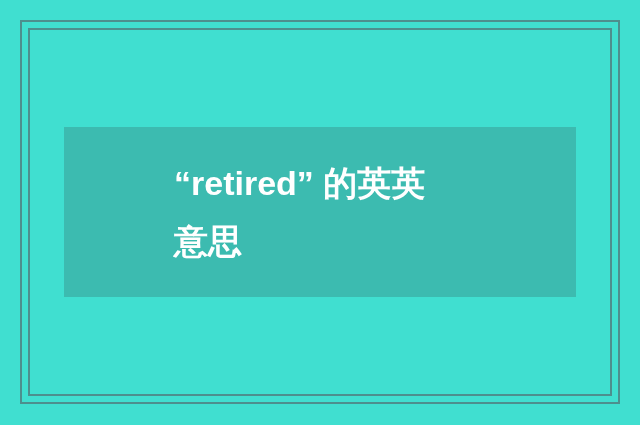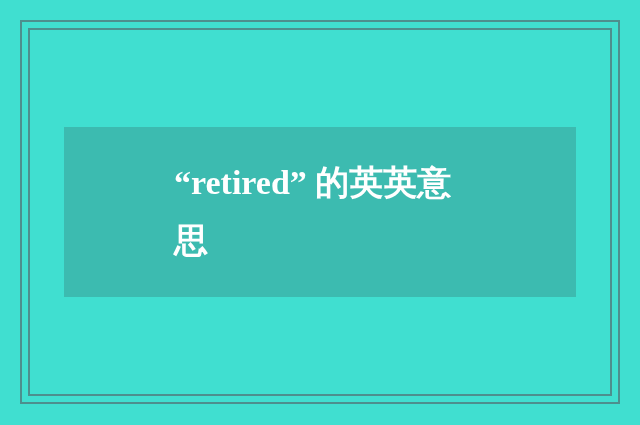--- a/index.html
+++ b/index.html
@@ -59,21 +59,21 @@
     width: 280px;
     margin-left: -12px;
     color: #ffffff;
     font-size: 34px;
     font-weight: bold;
     line-height: 58px;
     letter-spacing: 0px;
     word-break: break-all;
     text-align: left;
     white-space: normal;
-    font-family: Liberation Serif, serif;
+    font-family: Liberation Sans, sans-serif;
   }
 </style>
 </head>
 <body>
 
 <div id="stage">
 
   <div class="frame-outer"></div>
 
   <div class="frame-inner"></div>

